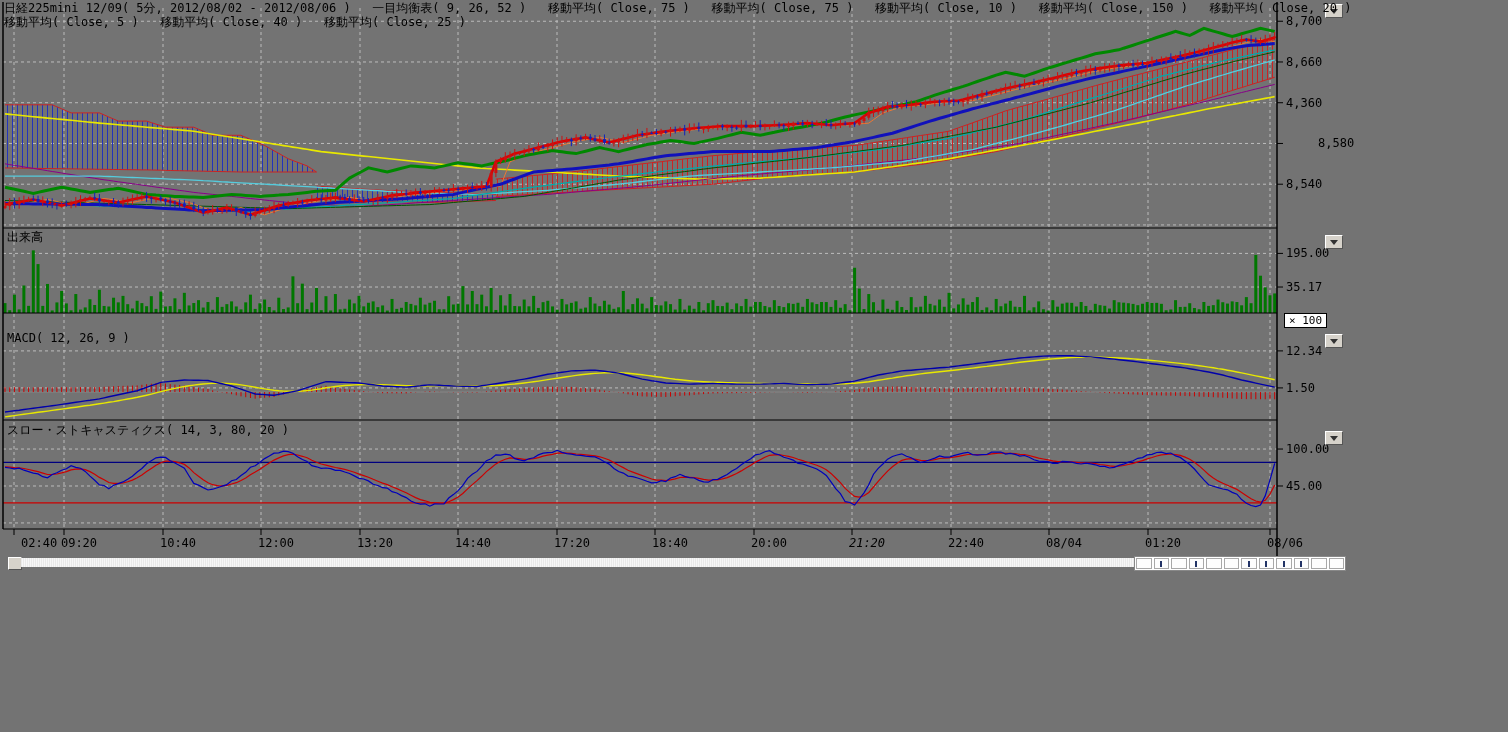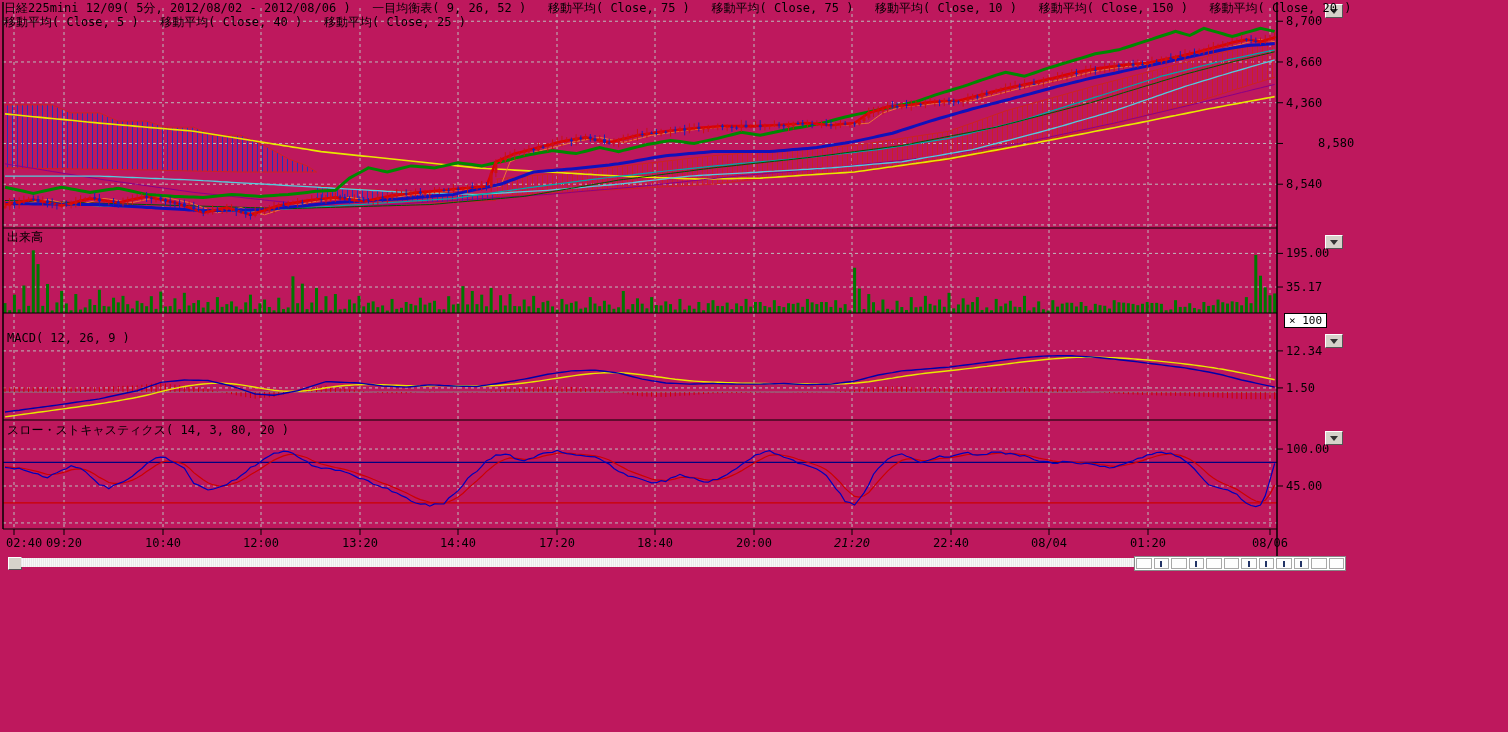--- a/index.html
+++ b/index.html
@@ -1,22 +1,22 @@
 <!DOCTYPE html>
 <html><head>
 <meta charset="utf-8">
 <style>
   html,body{margin:0;padding:0;background:#fff;}
-  #screen{position:relative;width:1508px;height:732px;background:#be185d;overflow:hidden;
+  #screen{position:relative;width:1508px;height:732px;background:#737373;overflow:hidden;
           font-family:"DejaVu Sans Mono",monospace;}
   .lbl{position:absolute;font:12px "DejaVu Sans Mono",monospace;color:#000;white-space:pre;line-height:14px;}
   .axlbl{position:absolute;font:12px "DejaVu Sans Mono",monospace;color:#000;white-space:pre;text-align:right;}
   #legend{position:absolute;left:4px;top:1px;z-index:5;}
   #chart-svg{position:absolute;left:0;top:0;}
-  #time-axis{position:absolute;left:0;top:536px;width:1397px;height:15px;overflow:hidden;}
+  #time-axis{position:absolute;left:15px;top:536px;width:1397px;height:15px;overflow:hidden;}
   .tlabel{position:absolute;top:0;font:12px "DejaVu Sans Mono",monospace;white-space:pre;transform:translateX(-50%);}
   .dd{position:absolute;left:1325px;width:16px;height:12px;background:#d6d2ca;
       border-top:1px solid #fff;border-left:1px solid #fff;border-right:1px solid #555;border-bottom:1px solid #555;
       display:flex;align-items:center;justify-content:center;cursor:pointer;}
   .dd .tri{width:0;height:0;border:4px solid transparent;border-top:5px solid #333;margin-top:4px;}
   #mult-box{position:absolute;left:1284px;top:313px;height:13px;line-height:13px;border:1px solid #000;
             background:#fff;font:11px "DejaVu Sans Mono",monospace;padding:0 4px;white-space:pre;}
   #scrollbar{position:absolute;left:8px;top:556px;height:13px;width:1336px;}
   #sb-btn{position:absolute;left:0;top:1px;width:12px;height:11px;background:#d6d2ca;
       border-top:1px solid #fff;border-left:1px solid #fff;border-right:1px solid #555;border-bottom:1px solid #555;}

